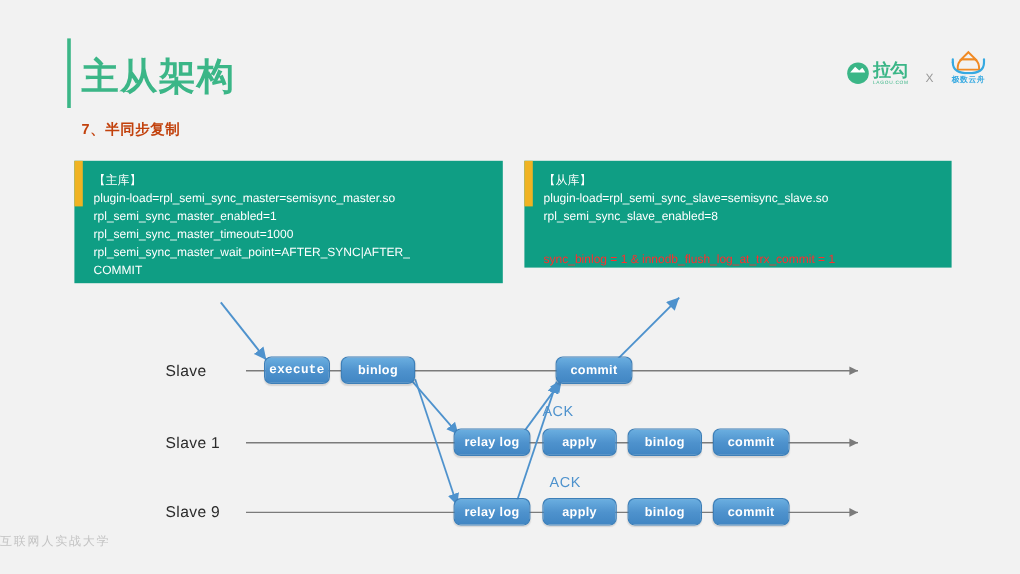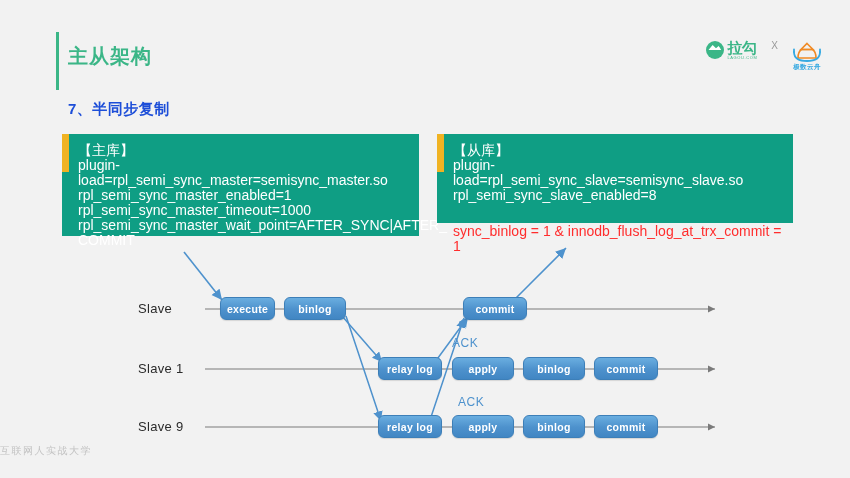--- a/index.html
+++ b/index.html
@@ -29,32 +29,32 @@
   .title-bar {
     position: absolute;
     left: 56px; top: 32px;
     width: 3px; height: 58px;
     background: #3bb687;
   }
 
   .page-title {
     position: absolute;
     left: 68px; top: 43px;
-    font-size: 20px;
+    font-size: 31px;
     font-weight: bold;
     color: #3bb687;
     letter-spacing: 1px;
   }
 
   
   .logos {
     position: absolute;
     right: 28px; top: 40px;
     display: flex;
-    align-items: flex-start;
+    align-items: flex-end;
     gap: 14px;
   }
   .logo-lagou {
     display: flex;
     align-items: center;
     gap: 3px;
   }
   .lagou-mark {
     width: 18px; height: 18px;
     background: #3bb687;
@@ -108,32 +108,32 @@
     color: #36a9e1;
     letter-spacing: 0.4px;
     margin-top: 2px;
     font-weight: bold;
   }
 
   
   .subtitle {
     position: absolute;
     left: 68px; top: 100px;
-    font-size: 15px;
-    font-weight: bold;
-    color: #1d4ed8;
+    font-size: 12px;
+    font-weight: bold;
+    color: #c2410c;
     letter-spacing: 0.5px;
   }
 
   
   .cfg {
     position: absolute;
     background: #0f9e84;
     color: #ffffff;
-    font-size: 14px;
+    font-size: 10px;
     line-height: 15px;
     padding: 9px 10px 9px 16px;
   }
   .cfg-accent {
     position: absolute;
     left: 0; top: 0;
     width: 7px; height: 38px;
     background: #f0b323;
   }
   .cfg-left {
@@ -278,21 +278,21 @@
 
       <line x1="430" y1="180" x2="464" y2="78" stroke="#4e92cd" stroke-width="1.5" marker-end="url(#ar-blue)"></line>
 
       <line x1="512" y1="62" x2="566" y2="8" stroke="#4e92cd" stroke-width="1.6" marker-end="url(#ar-blue)"></line>
     </svg>
 
     <div class="row-label" style="left:138px; top:61px;">Slave</div>
     <div class="row-label" style="left:138px; top:121px;">Slave 1</div>
     <div class="row-label" style="left:138px; top:179px;">Slave 9</div>
 
-    <div class="node" style="left:220px; top:57px; width:55px;">execute</div>
+    <div class="node" style="left:220px; top:57px; width:55px;font-family:Liberation Mono, monospace;">execute</div>
     <div class="node" style="left:284px; top:57px; width:62px;">binlog</div>
     <div class="node" style="left:463px; top:57px; width:64px;">commit</div>
 
     <div class="node" style="left:378px; top:117px; width:64px;">relay log</div>
     <div class="node" style="left:452px; top:117px; width:62px;">apply</div>
     <div class="node" style="left:523px; top:117px; width:62px;">binlog</div>
     <div class="node" style="left:594px; top:117px; width:64px;">commit</div>
 
     <div class="node" style="left:378px; top:175px; width:64px;">relay log</div>
     <div class="node" style="left:452px; top:175px; width:62px;">apply</div>

